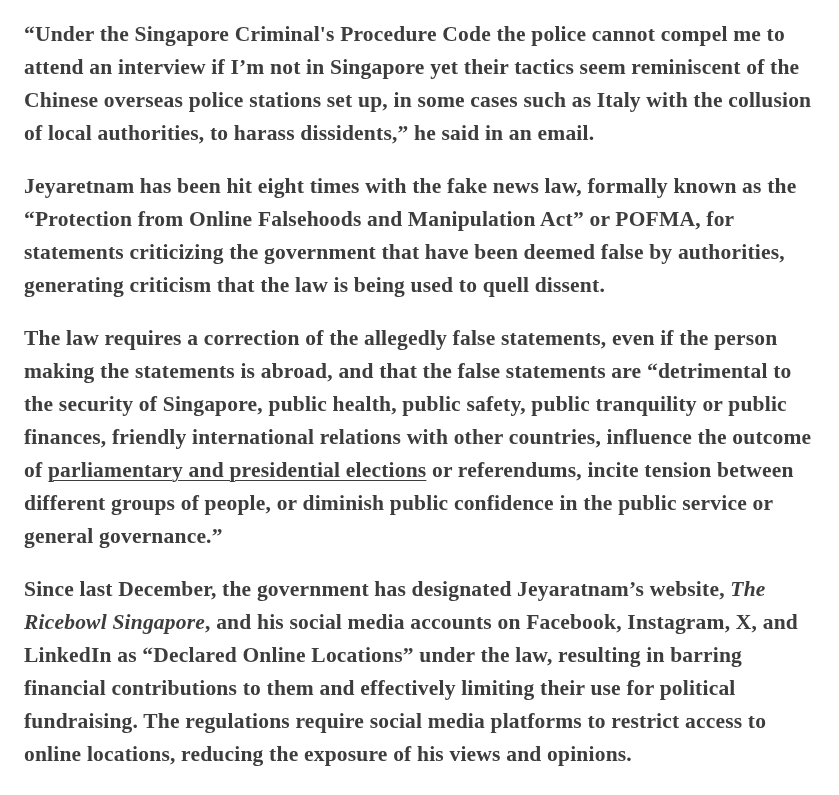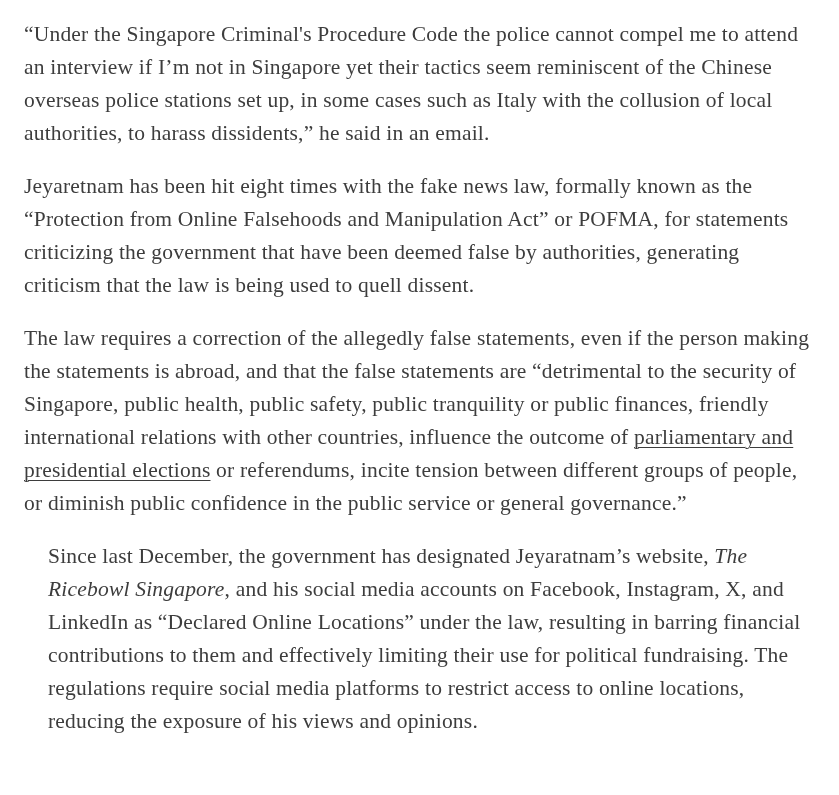--- a/index.html
+++ b/index.html
@@ -15,25 +15,24 @@
   }
   .article {
     padding: 18px 24px 0 24px;
     color: #3d3d3d;
   }
   .article p {
     margin: 0 0 20px 0;
     font-size: 21.5px;
     line-height: 33px;
     letter-spacing: 0.2px;
-    font-weight: 400;
+    font-weight: 700;
   }
   .article p:last-child {
     margin-bottom: 0;
-    margin-left: 24px;
   }
   a.inline-link {
     color: inherit;
     text-decoration: underline;
     text-decoration-thickness: 1px;
     text-underline-offset: 3px;
     cursor: pointer;
   }
   .italic {
     font-style: italic;

